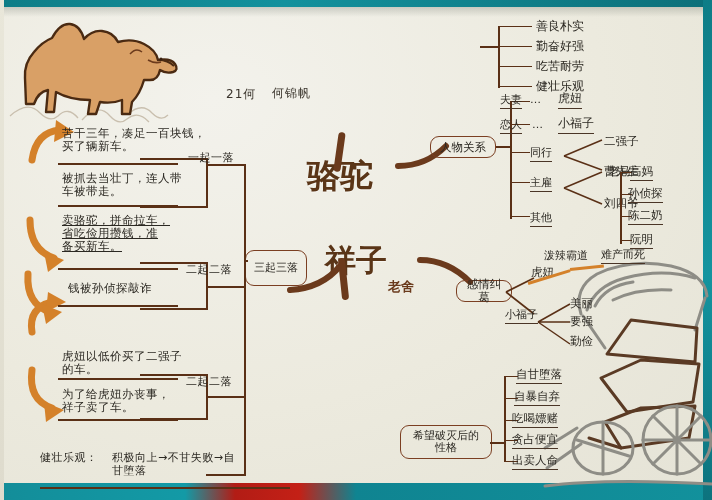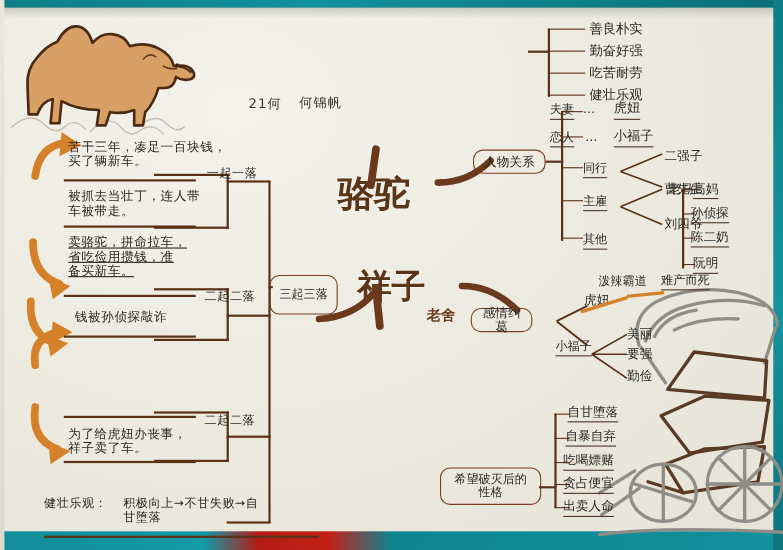--- a/index.html
+++ b/index.html
@@ -181,20 +181,22 @@
   </svg>
 
   <div class="hw ink" style="left:62px; top:172px; font-size:11.5px;">被抓去当壮丁，连人带
 车被带走。</div>
   <div class="hw ink" style="left:62px; top:127px; font-size:11.5px;">苦干三年，凑足一百块钱，
 买了辆新车。</div>
   <div class="hw ink" style="left:62px; top:214px; font-size:11.5px;text-decoration:underline;">卖骆驼，拼命拉车，
 省吃俭用攒钱，准
 备买新车。</div>
   <div class="hw ink" style="left:68px; top:282px; font-size:11.5px;">钱被孙侦探敲诈</div>
+  <div class="hw ink" style="left:62px; top:350px; font-size:11.5px;">虎妞以低价买了二强子
+的车。</div>
   <div class="hw ink" style="left:62px; top:388px; font-size:11.5px;">为了给虎妞办丧事，
 祥子卖了车。</div>
 
   <div class="ln h dark" style="left:58px; top:163px; width:120px;"></div>
   <div class="ln h dark" style="left:58px; top:205px; width:120px;"></div>
   <div class="ln h dark" style="left:58px; top:268px; width:120px;"></div>
   <div class="ln h dark" style="left:58px; top:305px; width:120px;"></div>
   <div class="ln h dark" style="left:58px; top:378px; width:120px;"></div>
   <div class="ln h dark" style="left:58px; top:419px; width:120px;"></div>
   <div class="ln h dark" style="left:40px; top:487px; width:250px;"></div>
@@ -274,21 +276,21 @@
   <div class="ln v dark" style="left:620px; top:172px; height:72px;"></div>
   <div class="ln h thin dark" style="left:620px; top:172px; width:12px;"></div>
   <div class="ln h thin dark" style="left:620px; top:194px; width:12px;"></div>
   <div class="ln h thin dark" style="left:620px; top:216px; width:12px;"></div>
   <div class="ln h thin dark" style="left:620px; top:240px; width:12px;"></div>
   <div class="leaf" style="left:630px; top:164px; font-size:11.5px;">高妈</div>
   <div class="leaf" style="left:628px; top:186px; font-size:11.5px;">孙侦探</div>
   <div class="leaf" style="left:628px; top:208px; font-size:11.5px;">陈二奶</div>
   <div class="leaf" style="left:630px; top:232px; font-size:11.5px;">阮明</div>
 
-  <div class="node" style="left:428px; top:280px; width:56px; height:22px; font-size:11.5px;">感情纠葛</div>
+  <div class="node" style="left:456px; top:280px; width:56px; height:22px; font-size:11.5px;">感情纠葛</div>
   <svg style="left:504px; top:272px;" width="60" height="58" viewBox="0 0 60 58">
     <path d="M2 20 L30 6 M2 20 L30 42" fill="none" stroke="#5a3016" stroke-width="1.7"></path>
   </svg>
   <div class="leaf nb" style="left:531px; top:265px; font-size:11.5px;">虎妞</div>
   <div class="ln orange" style="left:528px; top:282px; width:44px; transform:rotate(-17deg); transform-origin:left center;"></div>
   <div class="ln orange" style="left:570px; top:268px; width:34px; transform:rotate(-6deg); transform-origin:left center;"></div>
   <div class="leaf nb" style="left:544px; top:248px; font-size:11px;">泼辣霸道</div>
   <div class="leaf" style="left:601px; top:247px; font-size:11px;">难产而死</div>
 
   <div class="leaf" style="left:505px; top:307px; font-size:11px;">小福子</div>

